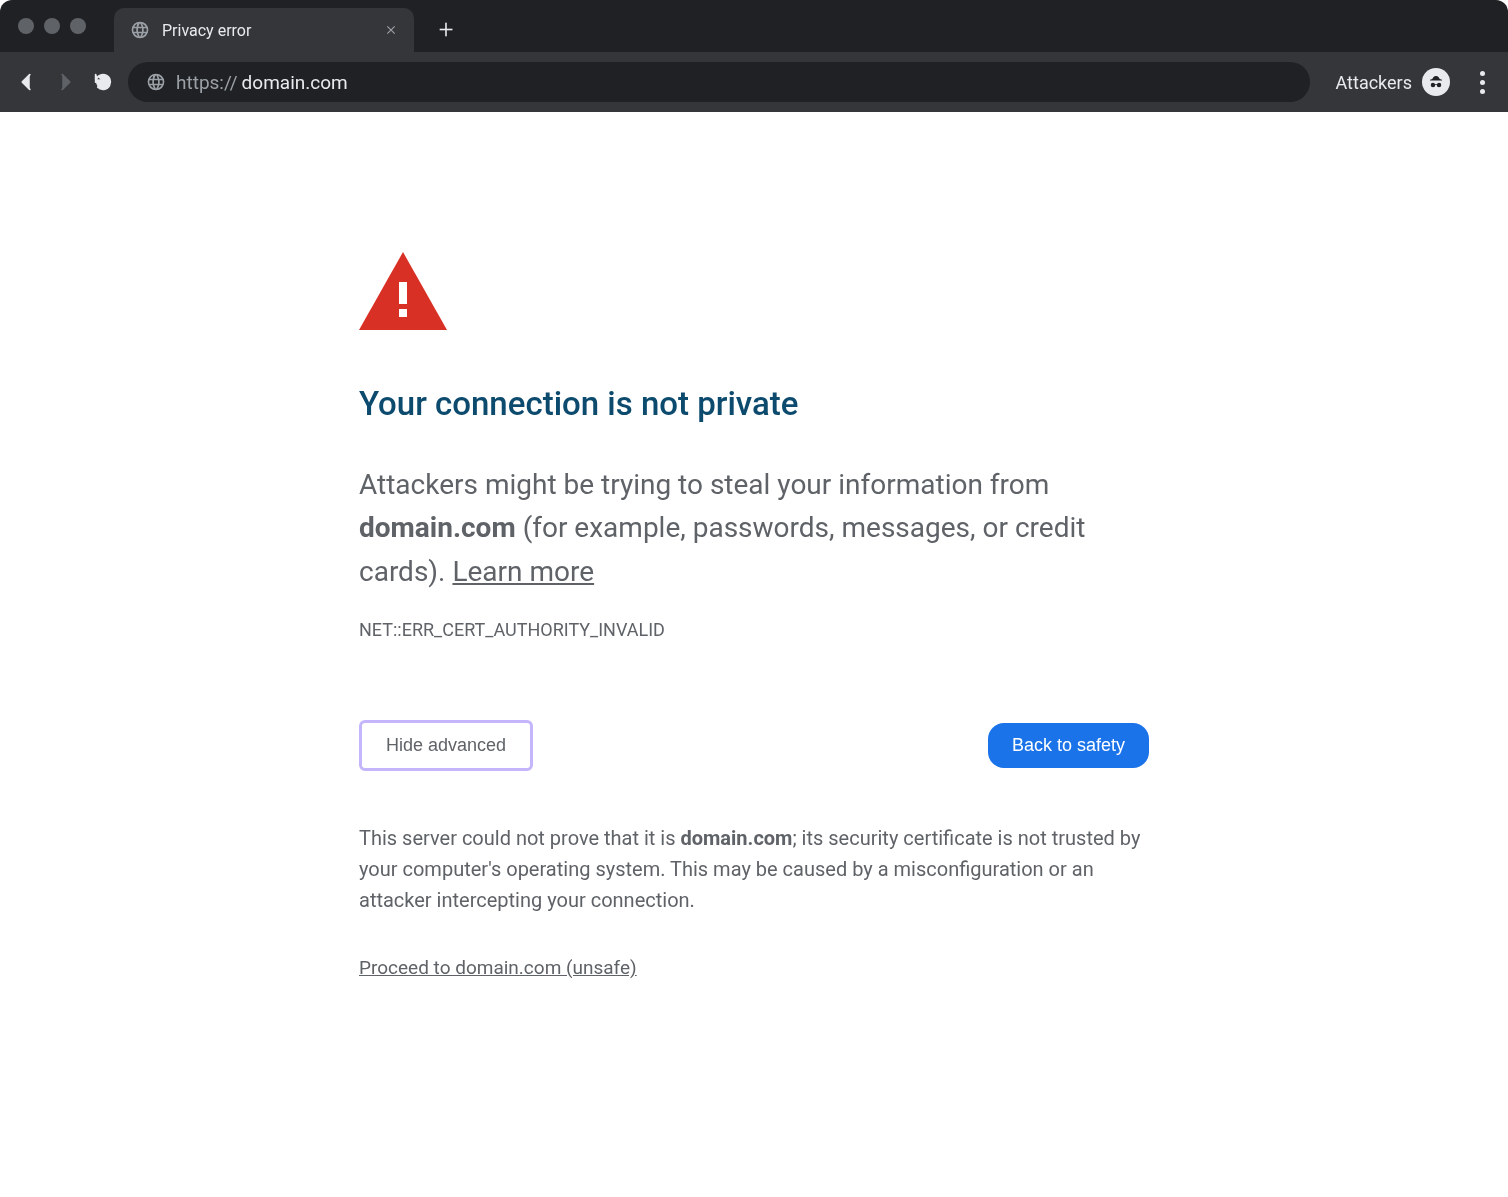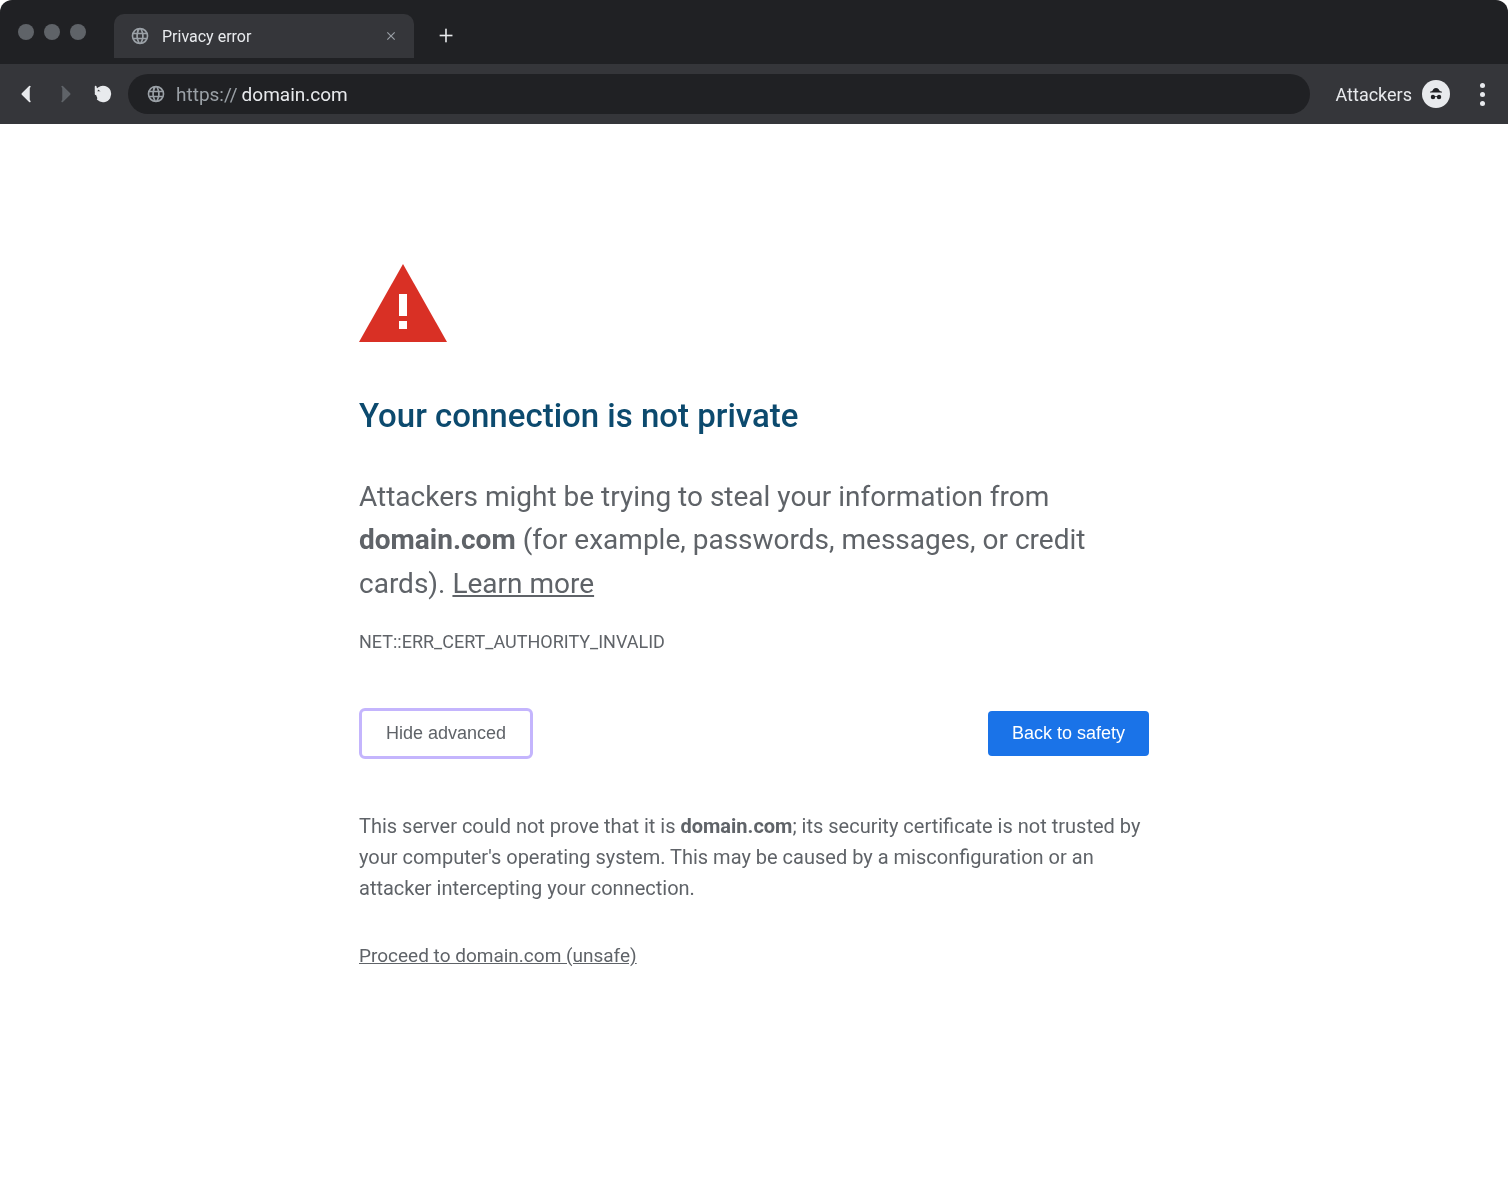--- a/index.html
+++ b/index.html
@@ -12,21 +12,21 @@
     border-radius: 12px;
   }
   
   .chrome {
     background: #202124;
     color: #e8eaed;
   }
   .tabstrip {
     display: flex;
     align-items: center;
-    height: 64px;
+    height: 52px;
     padding-left: 12px;
   }
   .traffic {
     display: flex;
     gap: 10px;
     align-items: center;
     margin-right: 28px;
     margin-left: 6px;
   }
   .traffic-dot {
@@ -129,41 +129,41 @@
     font-size: 28px;
     line-height: 1.55;
     color:#5f6368;
     margin-bottom: 26px;
   }
   .desc .bold { font-weight: 700; color:#5f6368; }
   .desc .link { text-decoration: underline; color:#5f6368; cursor:pointer; }
   .errcode {
     font-size: 18px;
     color:#5f6368;
-    margin-bottom: 56px;
+    margin-bottom: 80px;
   }
   .buttons {
     display:flex;
     justify-content:space-between;
     align-items:center;
     margin-bottom: 52px;
   }
   .btn-outline {
     background:#fff;
     border:3px solid #c4b5fd;
     border-radius:6px;
     padding: 12px 24px;
     font-size: 18px;
     color:#5f6368;
     cursor:pointer;
   }
   .btn-primary {
     background:#1a73e8;
     border:none;
-    border-radius:4px;
+    border-radius:16px;
     padding: 12px 24px;
     font-size: 18px;
     color:#fff;
     cursor:pointer;
   }
   .advanced-text {
     font-size: 20px;
     line-height:1.55;
     color:#5f6368;
     margin-bottom: 40px;

